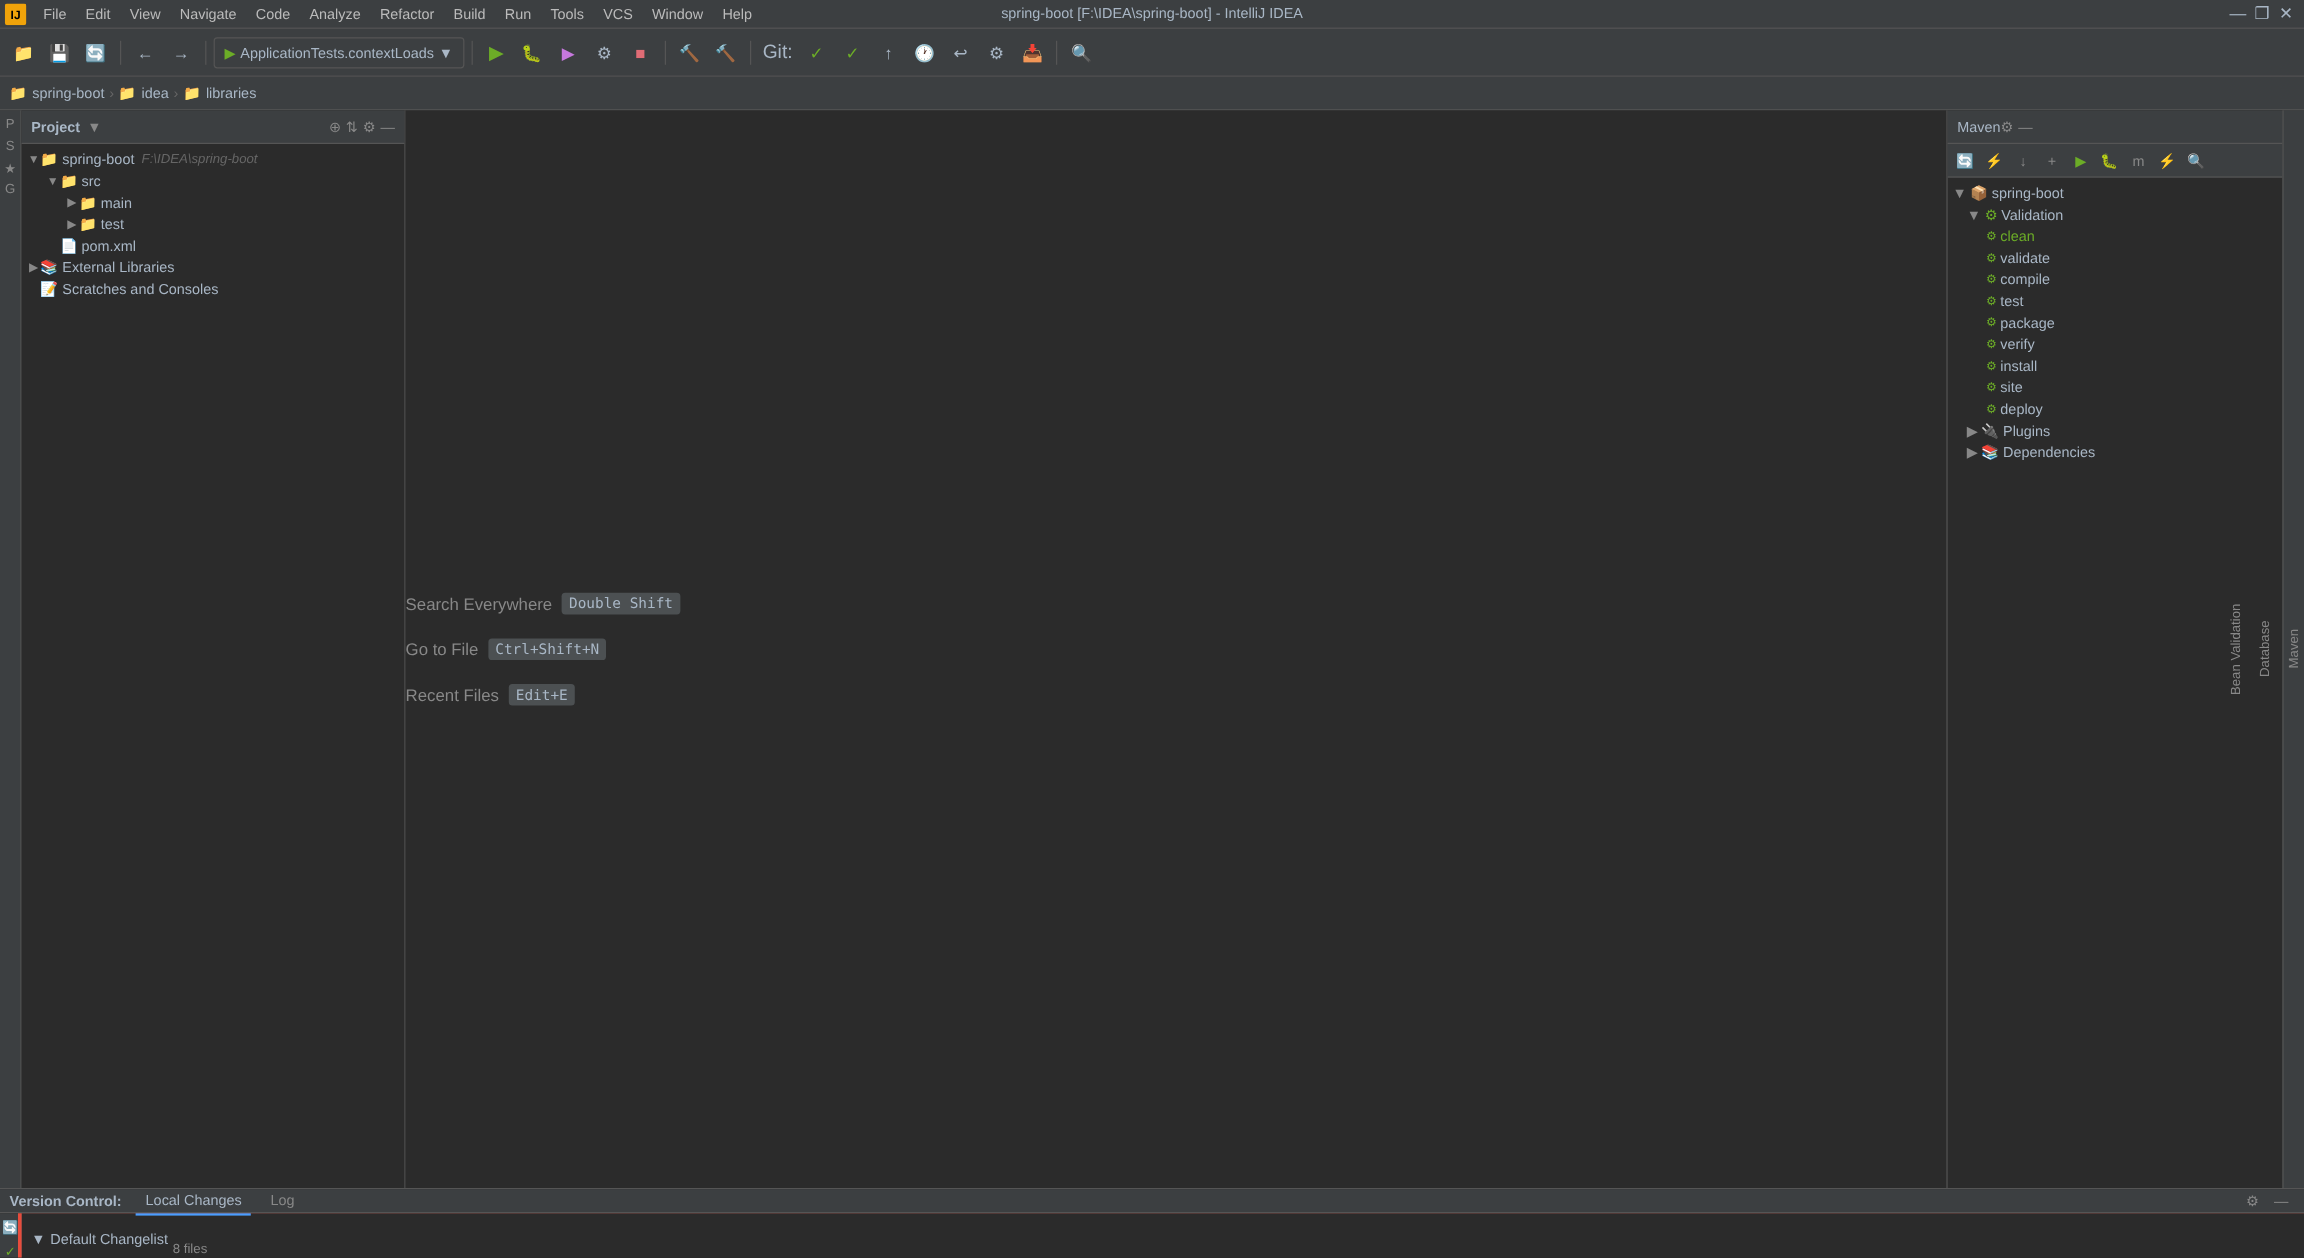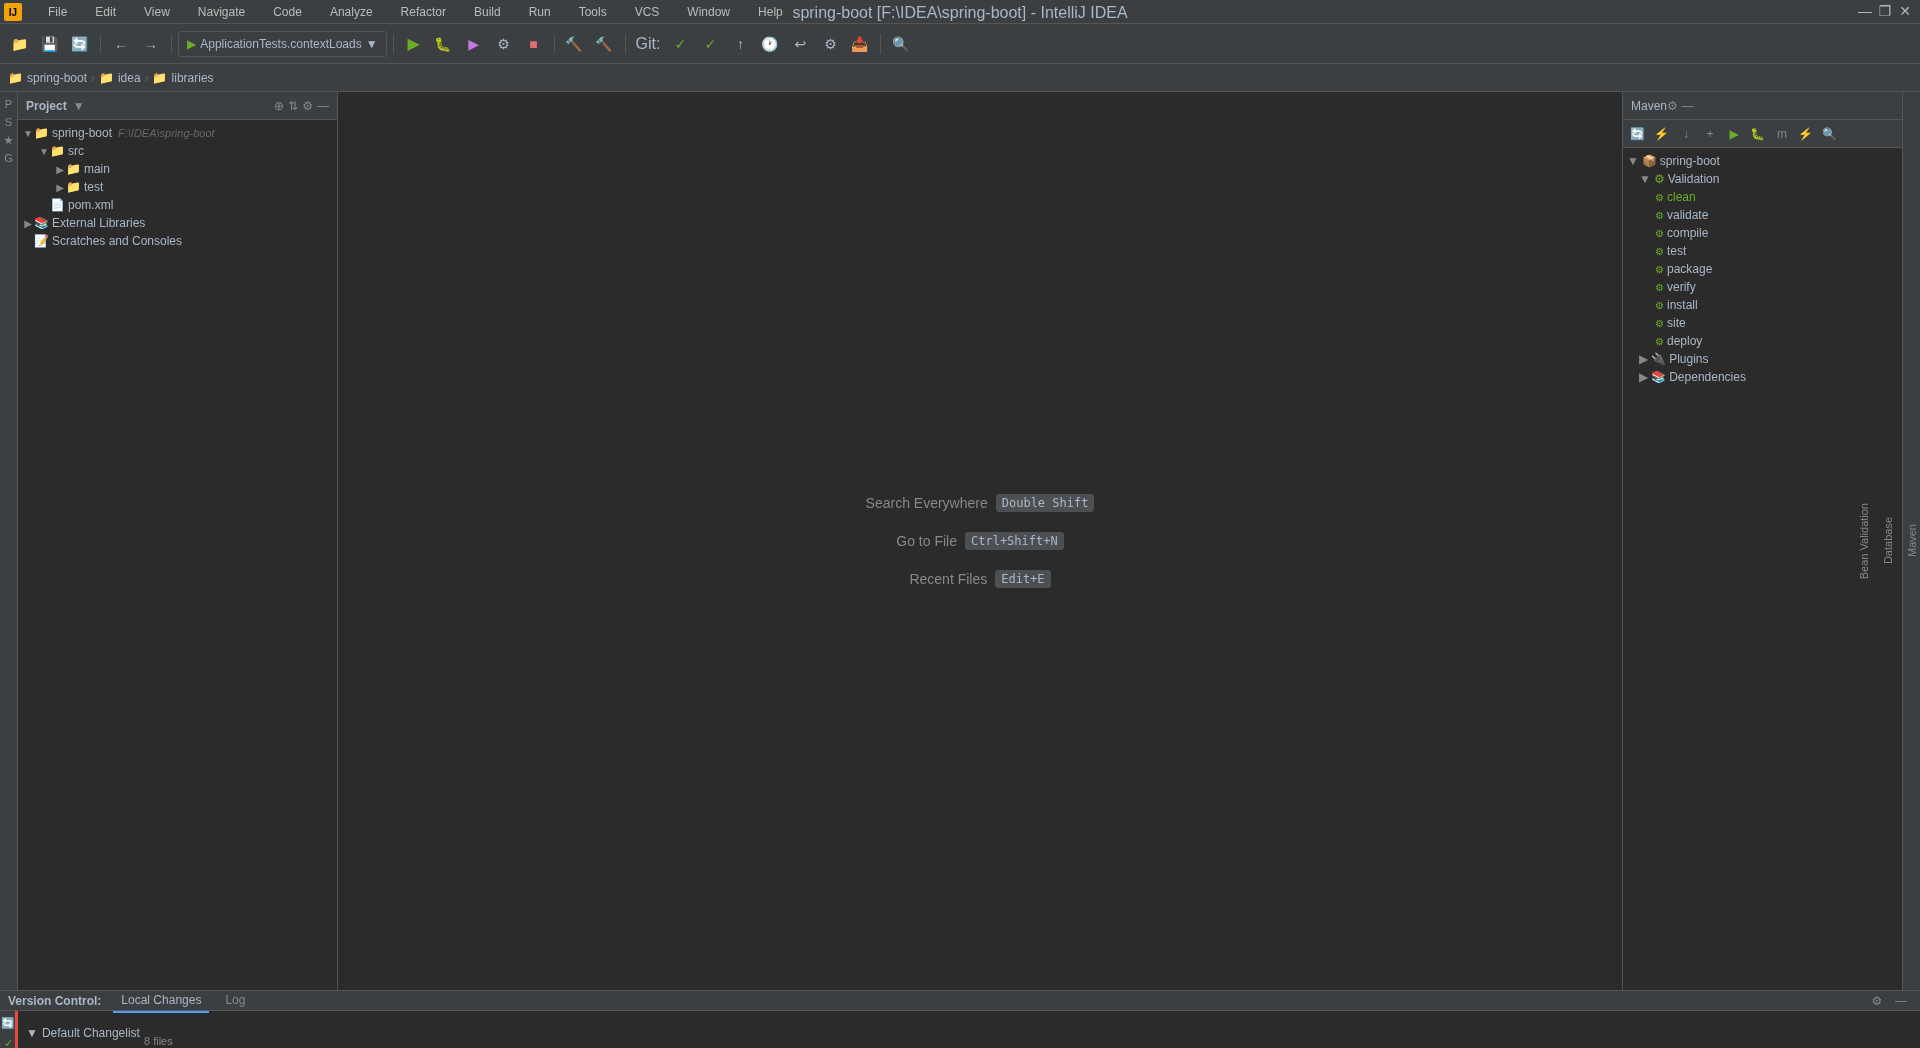--- a/index.html
+++ b/index.html
@@ -36,21 +36,21 @@
     #project-header .icons span { color: #888; cursor: pointer; font-size: 12px; }
     #project-tree { flex: 1; overflow: auto; padding: 4px 0; }
     .tree-item { display: flex; align-items: center; padding: 2px 0; cursor: pointer; white-space: nowrap; }
     .tree-arrow { width: 12px; display: inline-flex; align-items: center; justify-content: center; color: #888; font-size: 10px; }
     .tree-icon { margin-right: 3px; font-size: 12px; }
     .tree-label { font-size: 12px; }
     .folder-icon { color: #dcb67a; }
     .xml-icon { color: #e06c75; }
 
     
-    #center { flex: 1; background: #2b2b2b; display: flex; flex-direction: column; align-items: center; justify-content: center; color: #888; gap: 20px; font-size: 14px; }
+    #center { flex: 1; background: #2b2b2b; display: flex; flex-direction: column; align-items: flex-start; justify-content: center; color: #888; gap: 20px; font-size: 14px; }
     .hint-line { display: flex; gap: 8px; align-items: center; }
     .hint-key { background: #4c5052; border-radius: 3px; padding: 2px 6px; font-size: 12px; color: #a9b7c6; font-family: monospace; }
     .hint-text { color: #888; }
 
     
     #maven-panel { width: 280px; background: #2b2b2b; border-left: 1px solid #555; display: flex; flex-direction: column; }
     #maven-header { background: #3c3f41; height: 28px; display: flex; align-items: center; padding: 0 8px; border-bottom: 1px solid #555; }
     #maven-header .icons { display: flex; gap: 4px; }
     #maven-header .icons span { color: #888; cursor: pointer; font-size: 12px; }
     #maven-toolbar { background: #3c3f41; height: 28px; display: flex; align-items: center; padding: 0 4px; border-bottom: 1px solid #555; gap: 2px; }
@@ -80,21 +80,21 @@
     .vc-file-name { color: #a9b7c6; font-weight: 500; margin-right: 6px; }
     .vc-file-path { color: #666; font-size: 11px; }
 
     
     #window-controls { position: absolute; top: 4px; right: 8px; display: flex; gap: 6px; }
     .wc-btn { width: 14px; height: 14px; background: transparent; border: none; color: #a9b7c6; cursor: pointer; font-size: 14px; display: flex; align-items: center; justify-content: center; }
   </style>
 </head>
 <body>
 
-<div id="menubar" style="position:relative;gap:12px;">
+<div id="menubar" style="position:relative;">
   <div style="width:18px;height:18px;margin-right:6px;flex-shrink:0;">
     <svg width="18" height="18" viewBox="0 0 18 18">
         <rect width="18" height="18" rx="2" fill="#f0a30a"></rect>
         <text x="9" y="13" text-anchor="middle" font-size="10" fill="#000" font-weight="bold">IJ</text>
       </svg>
   </div>
   <span class="menu-item">File</span>
   <span class="menu-item">Edit</span>
   <span class="menu-item">View</span>
   <span class="menu-item">Navigate</span>
@@ -105,21 +105,21 @@
   <span class="menu-item">Run</span>
   <span class="menu-item">Tools</span>
   <span class="menu-item">VCS</span>
   <span class="menu-item">Window</span>
   <span class="menu-item">Help</span>
   <div id="window-controls">
     <button class="wc-btn">—</button>
     <button class="wc-btn">❐</button>
     <button class="wc-btn">✕</button>
   </div>
-  <span style="position:absolute;left:50%;transform:translateX(-50%);top:4px;color:#a9b7c6;font-size:16px;white-space:nowrap;pointer-events:none;">spring-boot [F:\IDEA\spring-boot] - IntelliJ IDEA</span>
+  <span style="position:absolute;left:50%;transform:translateX(-50%);top:4px;color:#a9b7c6;font-size:12px;white-space:nowrap;pointer-events:none;">spring-boot [F:\IDEA\spring-boot] - IntelliJ IDEA</span>
 </div>
 
 <div id="toolbar">
   <button class="toolbar-btn">📁</button>
   <button class="toolbar-btn">💾</button>
   <button class="toolbar-btn">🔄</button>
   <div class="toolbar-sep"></div>
   <button class="toolbar-btn">←</button>
   <button class="toolbar-btn">→</button>
   <div class="toolbar-sep"></div>

